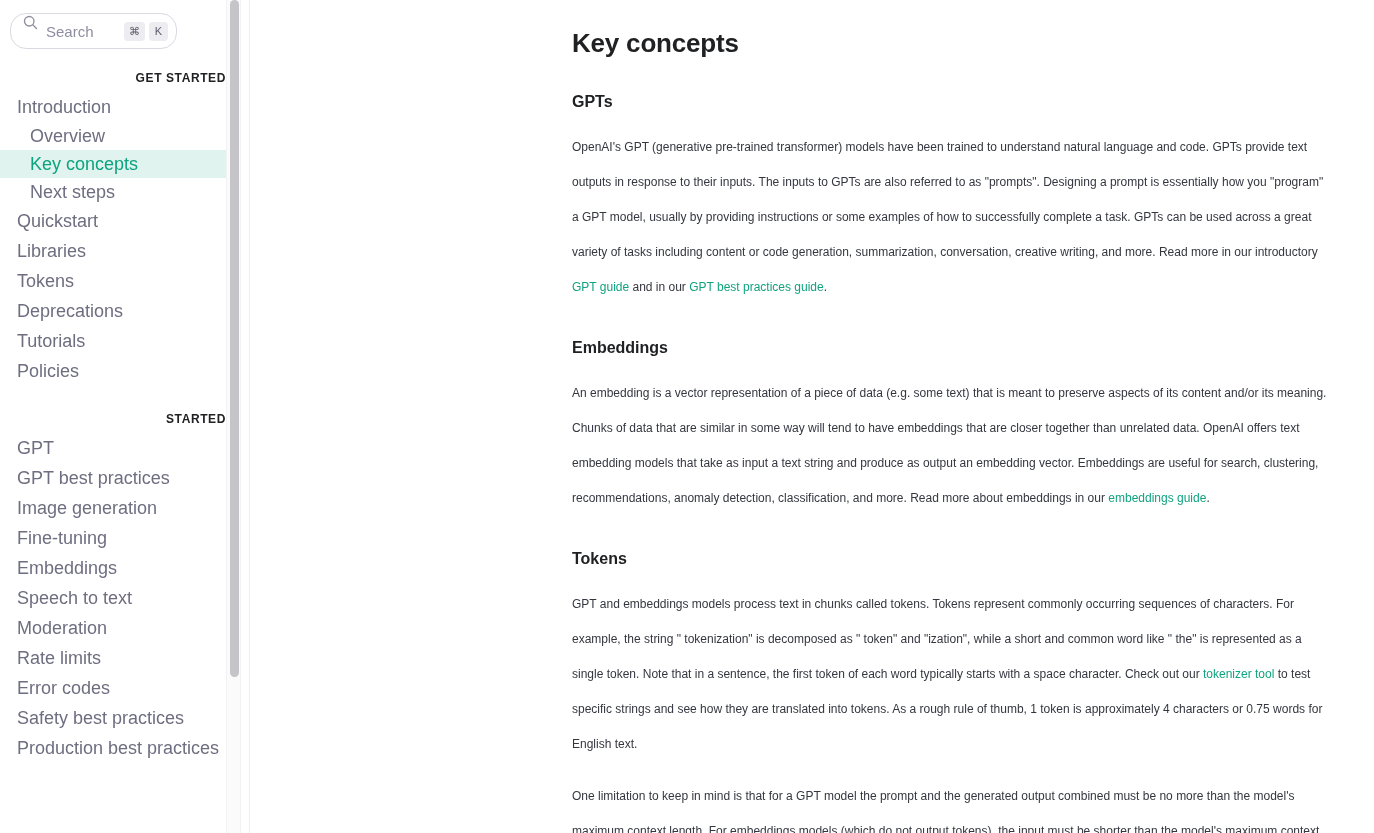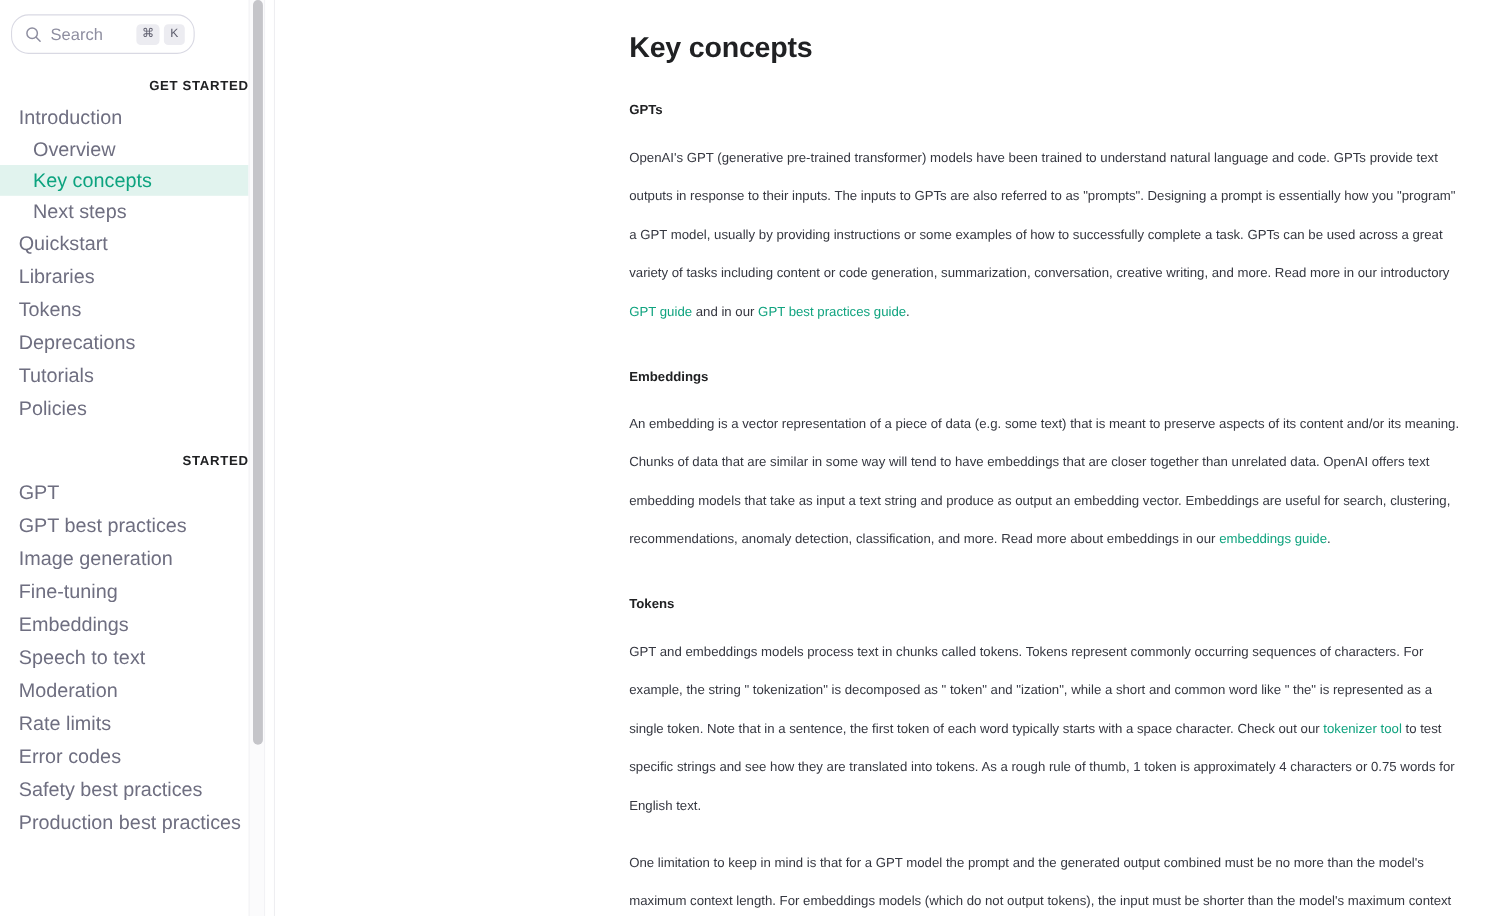--- a/index.html
+++ b/index.html
@@ -10,21 +10,21 @@
     font-family:"Liberation Sans", sans-serif;
     -webkit-font-smoothing:antialiased;
   }
 
   
   .sidebar { position:absolute; left:0; top:0; bottom:0; width:226px; background:#fff; }
 
   .search-box {
     position:relative; margin:13px 0 0 10px; width:167px; height:36px;
     border:1px solid #d9d9e3; border-radius:16px;
-    display:flex; align-items:center; padding:0 8px 0 11px; gap:7px;
+    display:flex; padding:0 8px 0 11px; gap:7px;
     background:#fff;
   }
   .search-box svg { flex:0 0 auto; display:block; }
   .search-input {
     border:none; outline:none; flex:1 1 auto; min-width:0;
     font-family:"Liberation Sans", sans-serif;
     font-size:15px; color:#353740; background:transparent;
   }
   .search-input::placeholder { color:#8e8ea0; opacity:1; }
   .keycaps { display:flex; gap:4px; align-items:center; }
@@ -62,21 +62,21 @@
 
   
   .content { position:absolute; left:250px; right:0; top:0; bottom:0; background:#fff; overflow:hidden; }
   .article { padding:28px 42px 0 322px; }
 
   .page-title {
     font-size:26px; font-weight:700; color:#202123; letter-spacing:-0.2px;
     margin-bottom:20px;
   }
   .section-heading {
-    font-size:12px; font-weight:700; color:#202123; margin:34px 0 19px 0;
+    font-size:16px; font-weight:700; color:#202123; margin:34px 0 19px 0;
   }
   .article p {
     font-size:12px; line-height:35px; color:#353740; margin-bottom:17px;
   }
   .link { color:#10a37f; text-decoration:none; cursor:pointer; }
 </style>
 </head>
 <body>
 
 <nav class="sidebar">

